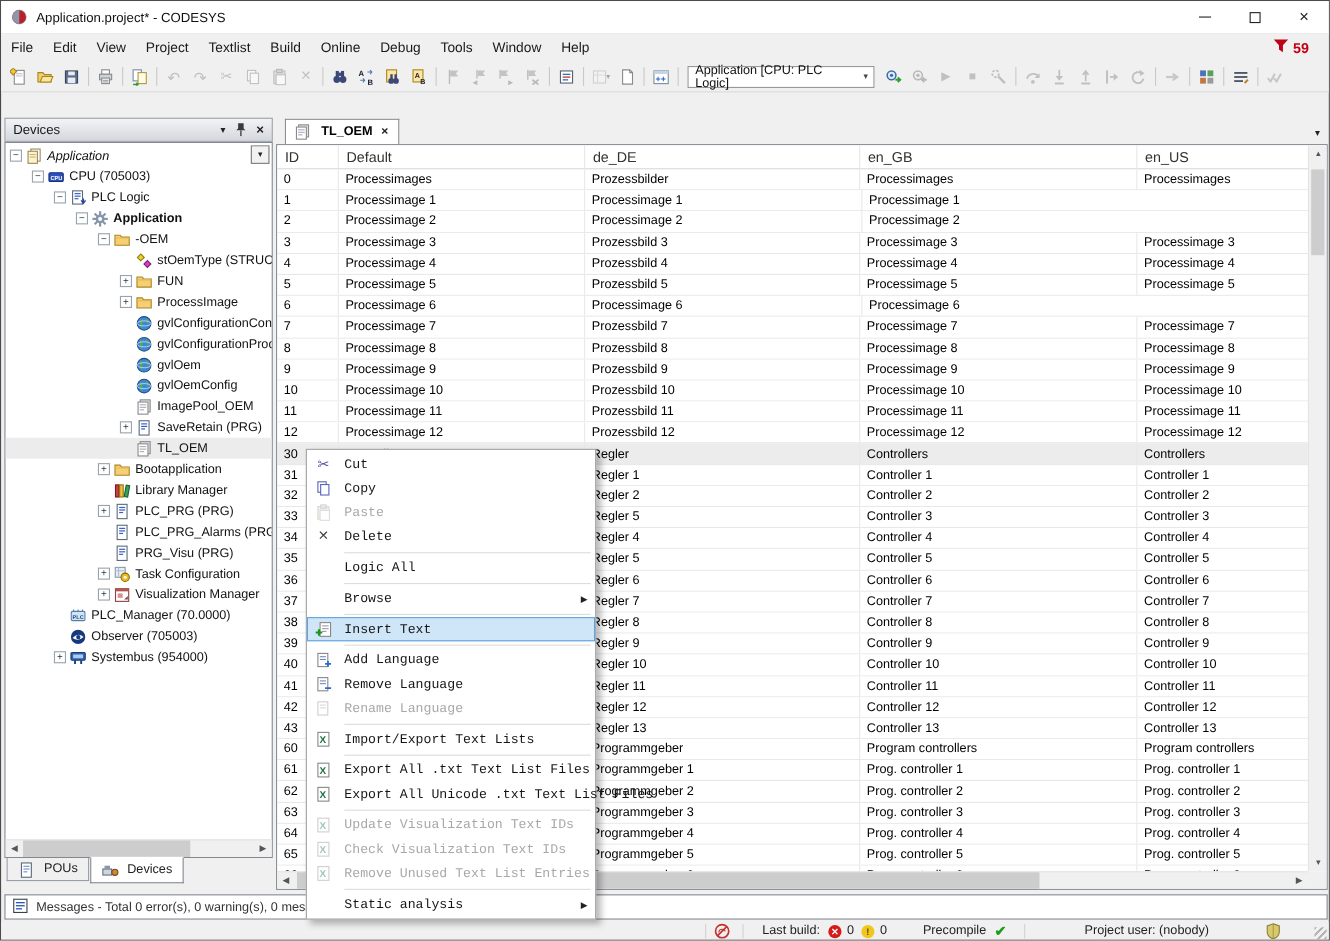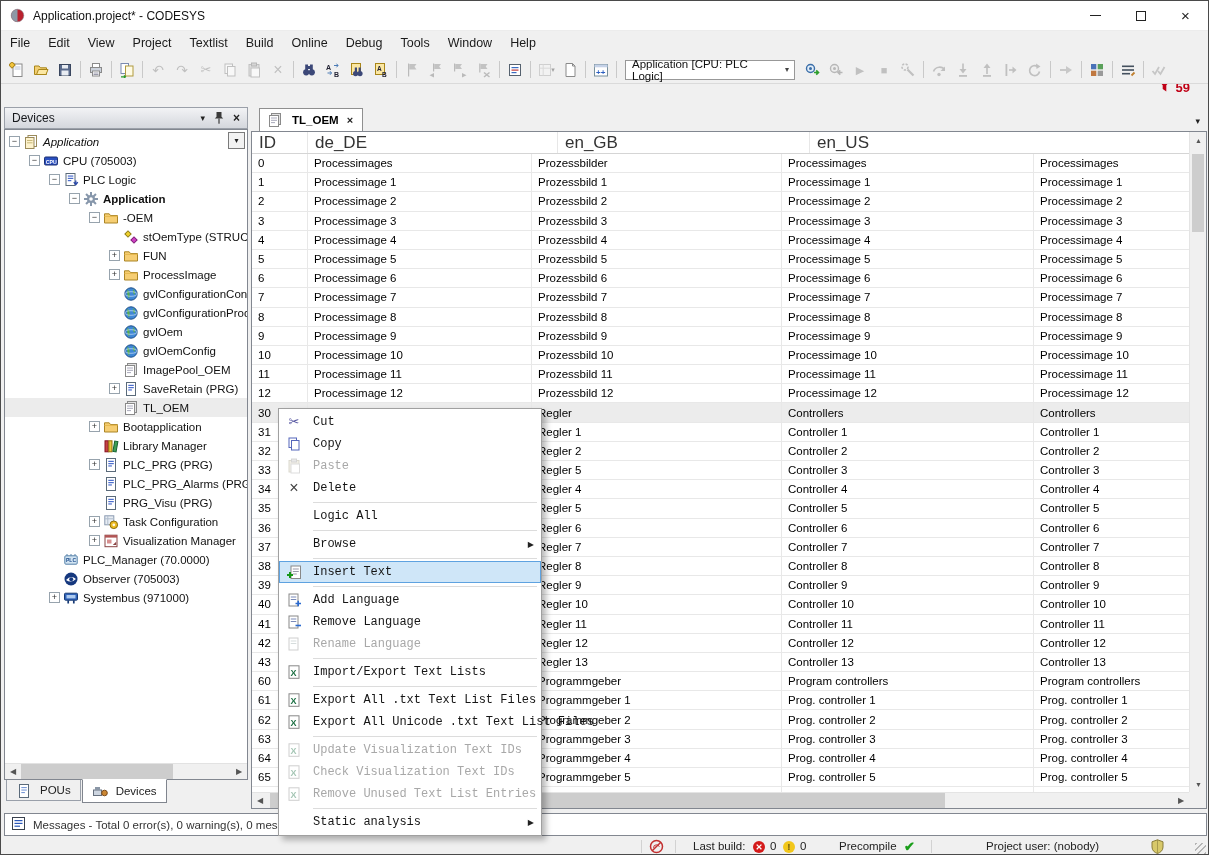--- a/index.html
+++ b/index.html
@@ -11,21 +11,21 @@
   .logo{width:15px;height:15px;margin-left:9px;flex:none;}
   .title{margin-left:8px;font-size:12px;color:#111;}
   .winbtns{margin-left:auto;display:flex;height:100%;}
   .wb{width:45px;height:100%;display:flex;align-items:center;justify-content:center;color:#222;}
   .wb-min{width:11px;height:1px;background:#222;}
   .wb-max{width:10px;height:10px;border:1px solid #222;}
   .wb-x{font-size:15px;line-height:15px;}
   
   .menubar{position:absolute;left:0;top:30px;right:0;height:25px;background:#f0f0f0;display:flex;align-items:center;font-size:12.5px;color:#1a1a1a;}
   .mi{padding:0 9px;line-height:25px;}
-  .filter{position:absolute;right:18px;top:4px;display:flex;align-items:center;gap:4px;margin-top:44px;}
+  .filter{position:absolute;right:18px;top:4px;display:flex;align-items:center;gap:4px;}
   .fcount{color:#c00016;font-weight:bold;font-size:13px;}
   
   .toolbar{position:absolute;left:0;top:55px;right:0;height:28px;background:#f0f0f0;border-bottom:1px solid #dadada;display:flex;align-items:center;padding:0 4px;overflow:hidden;}
   .tbtn{width:24px;height:24px;display:flex;align-items:center;justify-content:center;flex:none;position:relative;}
   .tbtn.gray{filter:grayscale(1);opacity:.55;}
   .tdd{font-size:7px;color:#666;margin-left:-2px;}
   .tsep{width:1px;height:17px;background:#c9c9c9;margin:0 3px;flex:none;}
   .gly{line-height:16px;}
   .combo{width:170px;height:20px;background:#fff;border:1px solid #989898;display:flex;align-items:center;font-size:11.5px;padding-left:6px;margin:0 5px;color:#111;flex:none;}
   .combo .cdd{margin-left:auto;padding:0 5px;font-size:8px;color:#444;}
@@ -48,21 +48,21 @@
   .lp-tabs{position:absolute;left:3px;top:779px;width:244px;height:28px;display:flex;align-items:flex-start;padding-left:2px;gap:1px;}
   .btab{display:flex;align-items:center;gap:5px;font-size:11.5px;color:#222;border:1px solid #9aa0aa;border-top:none;background:#f0f0f0;height:21px;padding:0 9px;}
   .btab.active{background:#fff;height:24px;border:1px solid #80858e;border-top:1px solid #fff;margin-top:-1px;font-weight:normal;}
   
   .tabbar{position:absolute;left:250px;top:106px;width:956px;height:24px;background:#f0f0f0;display:flex;align-items:flex-end;}
   .etab{display:flex;align-items:center;gap:5px;background:#fff;border:1px solid #8f8f8f;border-bottom:none;height:23px;padding:0 9px 0 7px;margin-left:8px;font-size:11.5px;color:#000;font-weight:bold;}
   .etab .close{font-size:11px;color:#222;margin-left:3px;}
   .tab-dd{position:absolute;right:7px;bottom:5px;font-size:9px;color:#222;}
   .tablebox{position:absolute;left:250px;top:130px;width:956px;height:678px;background:#fff;border:1px solid #828790;overflow:hidden;}
   .thead{display:flex;height:22px;background:#fff;border-bottom:1px solid #d5d5d5;padding-right:17px;}
-  .hcell{font-size:17px;color:#333;display:flex;align-items:center;padding-left:7px;border-right:1px solid #e7e7e7;}
+  .hcell{font-size:13px;color:#333;display:flex;align-items:center;padding-left:7px;border-right:1px solid #e7e7e7;}
   .tbody{position:absolute;left:0;top:22px;right:17px;bottom:16px;overflow:hidden;}
   .trow{display:flex;height:19.2px;border-bottom:1px solid #e8e8e8;background:#fff;}
   .trow.sel{background:#ececec;}
   .tcell{font-size:11.5px;color:#000;display:flex;align-items:center;padding-left:6px;border-right:1px solid #e8e8e8;overflow:hidden;white-space:nowrap;}
   .c0{width:56px;flex:none;}.c1{width:224px;flex:none;}.c2{width:250px;flex:none;}.c3{width:252px;flex:none;}.c4{flex:1;border-right:none;}
   .vscroll{position:absolute;top:0;right:0;width:17px;bottom:16px;background:#f0f0f0;border-left:1px solid #e4e4e4;}
   .vthumb{position:absolute;left:2px;right:2px;top:22px;height:78px;background:#cdcdcd;}
   .va{position:absolute;left:0;width:17px;height:16px;display:flex;align-items:center;justify-content:center;font-size:7px;color:#555;}
   .hscroll{position:absolute;left:0;right:17px;bottom:0;height:16px;background:#f0f0f0;border-top:1px solid #e4e4e4;display:flex;align-items:center;}
   .hthumb{height:16px;background:#cdcdcd;width:72%;margin-left:2px;}
@@ -713,21 +713,21 @@
           </svg></span>
         <span class="tlabel">Observer (705003)</span>
       </div>
       <div class="titem" style="padding-left:44px">
         <span class="texp">+</span>
         <span class="ticon16"><svg width="16" height="16" viewBox="0 0 16 16">
             <rect x="1.5" y="3.2" width="13" height="7" rx="1" fill="#2f62b8" stroke="#173a75"></rect>
             <rect x="3.5" y="5" width="9" height="3.4" fill="#aecbf0"></rect>
             <path d="M5.2 10.2 V13.6 M10.8 10.2 V13.6" stroke="#173a75" stroke-width="1.7"></path>
           </svg></span>
-        <span class="tlabel">Systembus (971000)</span>
+        <span class="tlabel">Systembus (954000)</span>
       </div>
       <div class="tree-hscroll">
         <span class="sarr">◀</span>
         <div class="hthumb-tree"></div>
         <span class="sarr" style="margin-left:auto">▶</span>
       </div>
     </div>
   <div class="lp-tabs" id="lp-tabs">
       <div class="btab">
         <span class="ticon16" style="width:15px;height:15px"><svg width="16" height="16" viewBox="0 0 16 16">
@@ -759,43 +759,42 @@
           </svg></span>
       <span>TL_OEM</span>
       <span class="close">×</span>
     </div>
     <span class="tab-dd">▾</span>
   </div>
 
   <div class="tablebox">
     <div class="thead" id="thead">
         <div class="hcell c0">ID</div>
+        <div class="hcell c1">Default</div>
         <div class="hcell c2">de_DE</div>
         <div class="hcell c3">en_GB</div>
         <div class="hcell c4">en_US</div>
       </div>
     <div class="tbody" id="tbody">
         <div class="trow">
           <div class="tcell c0">0</div>
           <div class="tcell c1">Processimages</div>
           <div class="tcell c2">Prozessbilder</div>
           <div class="tcell c3">Processimages</div>
           <div class="tcell c4">Processimages</div>
         </div>
         <div class="trow">
           <div class="tcell c0">1</div>
           <div class="tcell c1">Processimage 1</div>
-          <div class="tcell c2">Prozessbild 1</div>
           <div class="tcell c3">Processimage 1</div>
           <div class="tcell c4">Processimage 1</div>
         </div>
         <div class="trow">
           <div class="tcell c0">2</div>
           <div class="tcell c1">Processimage 2</div>
-          <div class="tcell c2">Prozessbild 2</div>
           <div class="tcell c3">Processimage 2</div>
           <div class="tcell c4">Processimage 2</div>
         </div>
         <div class="trow">
           <div class="tcell c0">3</div>
           <div class="tcell c1">Processimage 3</div>
           <div class="tcell c2">Prozessbild 3</div>
           <div class="tcell c3">Processimage 3</div>
           <div class="tcell c4">Processimage 3</div>
         </div>
@@ -809,21 +808,20 @@
         <div class="trow">
           <div class="tcell c0">5</div>
           <div class="tcell c1">Processimage 5</div>
           <div class="tcell c2">Prozessbild 5</div>
           <div class="tcell c3">Processimage 5</div>
           <div class="tcell c4">Processimage 5</div>
         </div>
         <div class="trow">
           <div class="tcell c0">6</div>
           <div class="tcell c1">Processimage 6</div>
-          <div class="tcell c2">Prozessbild 6</div>
           <div class="tcell c3">Processimage 6</div>
           <div class="tcell c4">Processimage 6</div>
         </div>
         <div class="trow">
           <div class="tcell c0">7</div>
           <div class="tcell c1">Processimage 7</div>
           <div class="tcell c2">Prozessbild 7</div>
           <div class="tcell c3">Processimage 7</div>
           <div class="tcell c4">Processimage 7</div>
         </div>

